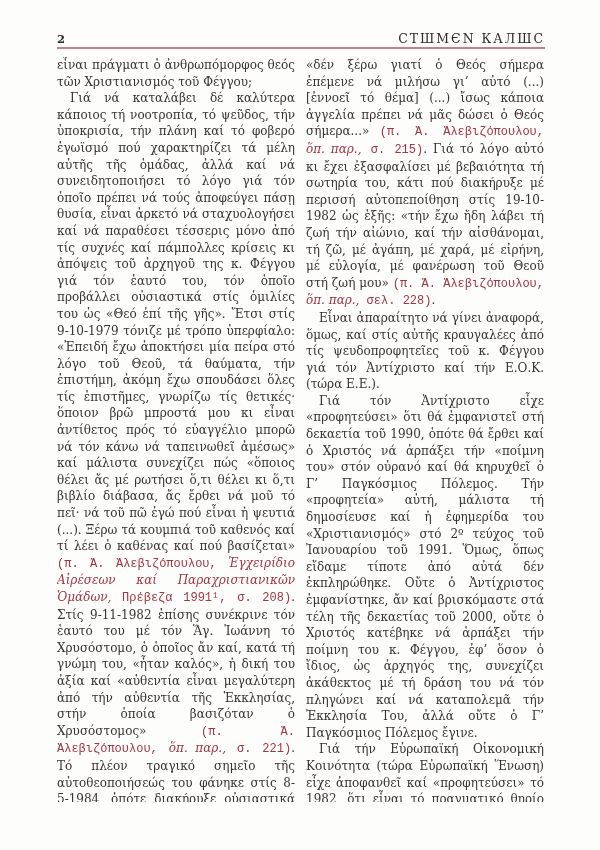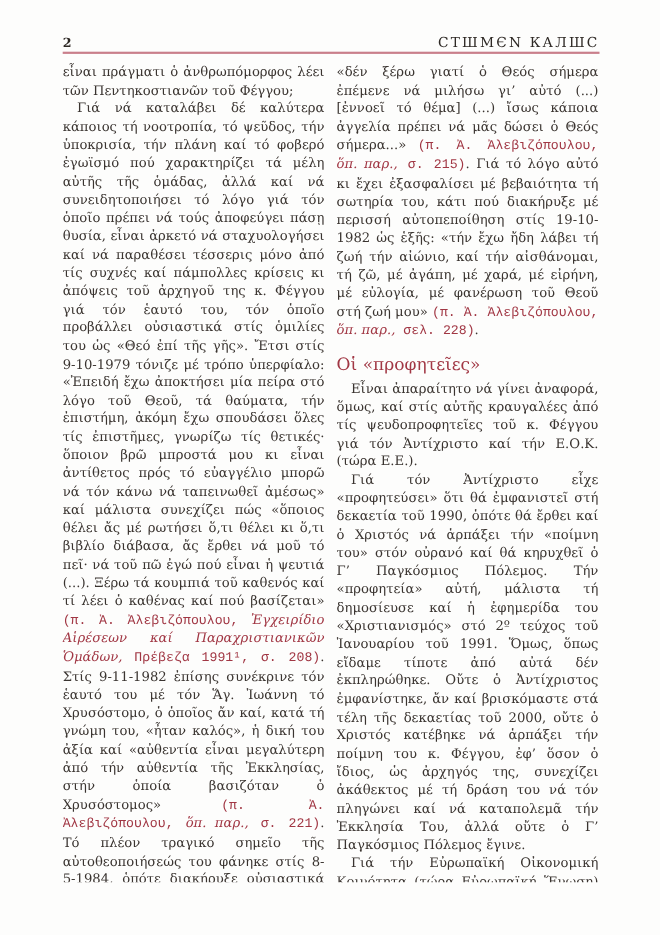--- a/index.html
+++ b/index.html
@@ -54,24 +54,23 @@
 <body>
 
 <div class="page">
   <div class="header">
     <span class="pagenum">2</span>
     <span class="masthead">СТШМЄN КАЛШС</span>
   </div>
   <div class="rule"></div>
   <div class="content">
     <div class="col" id="col-left">
-        <p class="para"><span class="p">εἶναι πράγματι ὁ ἀνθρωπόμορφος λέει τῶν Πεντηκοστιανῶν τοῦ Φέγγου;</span></p>
+        <p class="para"><span class="p">εἶναι πράγματι ὁ ἀνθρωπόμορφος θεός τῶν Χριστιανισμός τοῦ Φέγγου;</span></p>
         <p class="para indent"><span class="p">Γιά νά καταλάβει δέ καλύτερα κάποιος τή νοοτροπία, τό ψεῦδος, τήν ὑποκρισία, τήν πλάνη καί τό φοβερό ἐγωϊσμό πού χαρακτηρίζει τά μέλη αὐτῆς τῆς ὁμάδας, ἀλλά καί νά συνειδητοποιήσει τό λόγο γιά τόν ὁποῖο πρέπει νά τούς ἀποφεύγει πάσῃ θυσία, εἶναι ἀρκετό νά σταχυολογήσει καί νά παραθέσει τέσσερις μόνο ἀπό τίς συχνές καί πάμπολλες κρίσεις κι ἀπόψεις τοῦ ἀρχηγοῦ της κ. Φέγγου γιά τόν ἑαυτό του, τόν ὁποῖο προβάλλει οὐσιαστικά στίς ὁμιλίες του ὡς «Θεό ἐπί τῆς γῆς». Ἔτσι στίς 9-10-1979 τόνιζε μέ τρόπο ὑπερφίαλο: «Ἐπειδή ἔχω ἀποκτήσει μία πείρα στό λόγο τοῦ Θεοῦ, τά θαύματα, τήν ἐπιστήμη, ἀκόμη ἔχω σπουδάσει ὅλες τίς ἐπιστῆμες, γνωρίζω τίς θετικές· ὅποιον βρῶ μπροστά μου κι εἶναι ἀντίθετος πρός τό εὐαγγέλιο μπορῶ νά τόν κάνω νά ταπεινωθεῖ ἀμέσως» καί μάλιστα συνεχίζει πώς «ὅποιος θέλει ἄς μέ ρωτήσει ὅ,τι θέλει κι ὅ,τι βιβλίο διάβασα, ἄς ἔρθει νά μοῦ τό πεῖ· νά τοῦ πῶ ἐγώ πού εἶναι ἡ ψευτιά (...). Ξέρω τά κουμπιά τοῦ καθενός καί τί λέει ὁ καθένας καί πού βασίζεται» </span><span class="r">(π. Ἀ. Ἀλεβιζόπουλου, </span><span class="ri">Ἐγχειρίδιο Αἱρέσεων καί Παραχριστιανικῶν Ὁμάδων,</span><span class="r"> Πρέβεζα 1991¹, σ. 208)</span><span class="p">. Στίς 9-11-1982 ἐπίσης συνέκρινε τόν ἑαυτό του μέ τόν Ἅγ. Ἰωάννη τό Χρυσόστομο, ὁ ὁποῖος ἄν καί, κατά τή γνώμη του, «ἦταν καλός», ἡ δική του ἀξία καί «αὐθεντία εἶναι μεγαλύτερη ἀπό τήν αὐθεντία τῆς Ἐκκλησίας, στήν ὁποία βασιζόταν ὁ Χρυσόστομος» </span><span class="r">(π. Ἀ. Ἀλεβιζόπουλου, </span><span class="ri">ὅπ. παρ.,</span><span class="r"> σ. 221)</span><span class="p">. Τό πλέον τραγικό σημεῖο τῆς αὐτοθεοποιήσεώς του φάνηκε στίς 8-5-1984, ὁπότε διακήρυξε οὐσιαστικά ὅτι ἐπικοινωνεῖ ἄμεσα μέ τό «Θεό», μέ τόν ὁποῖο μάλιστα συζητοῦν ἐκτός τῶν ἄλλων καί τά θέματα μέ τά ὁποῖα θά ἀσχοληθεῖ στά κηρύγματά του, παρατηρώντας χαρακτηριστικά πώς</span></p>
       </div>
     <div class="col" id="col-right">
         <p class="para"><span class="p">«δέν ξέρω γιατί ὁ Θεός σήμερα ἐπέμενε νά μιλήσω γι’ αὐτό (...) [ἐννοεῖ τό θέμα] (...) ἴσως κάποια ἀγγελία πρέπει νά μᾶς δώσει ὁ Θεός σήμερα...» </span><span class="r">(π. Ἀ. Ἀλεβιζόπουλου, </span><span class="ri">ὅπ. παρ.,</span><span class="r"> σ. 215)</span><span class="p">. Γιά τό λόγο αὐτό κι ἔχει ἐξασφαλίσει μέ βεβαιότητα τή σωτηρία του, κάτι πού διακήρυξε μέ περισσή αὐτοπεποίθηση στίς 19-10-1982 ὡς ἑξῆς: «τήν ἔχω ἤδη λάβει τή ζωή τήν αἰώνιο, καί τήν αἰσθάνομαι, τή ζῶ, μέ ἀγάπη, μέ χαρά, μέ εἰρήνη, μέ εὐλογία, μέ φανέρωση τοῦ Θεοῦ στή ζωή μου» </span><span class="r">(π. Ἀ. Ἀλεβιζόπουλου, </span><span class="ri">ὅπ. παρ.,</span><span class="r"> σελ. 228)</span><span class="p">.</span></p>
-        <h2 class="section-heading">Οἱ «προφητεῖες»</h2>
         <p class="para indent"><span class="p">Εἶναι ἀπαραίτητο νά γίνει ἀναφορά, ὅμως, καί στίς αὐτῆς κραυγαλέες ἀπό τίς ψευδοπροφητεῖες τοῦ κ. Φέγγου γιά τόν Ἀντίχριστο καί τήν Ε.Ο.Κ. (τώρα Ε.Ε.).</span></p>
         <p class="para indent"><span class="p">Γιά τόν Ἀντίχριστο εἶχε «προφητεύσει» ὅτι θά ἐμφανιστεῖ στή δεκαετία τοῦ 1990, ὁπότε θά ἔρθει καί ὁ Χριστός νά ἁρπάξει τήν «ποίμνη του» στόν οὐρανό καί θά κηρυχθεῖ ὁ Γ’ Παγκόσμιος Πόλεμος. Τήν «προφητεία» αὐτή, μάλιστα τή δημοσίευσε καί ἡ ἐφημερίδα του «Χριστιανισμός» στό 2º τεύχος τοῦ Ἰανουαρίου τοῦ 1991. Ὅμως, ὅπως εἴδαμε τίποτε ἀπό αὐτά δέν ἐκπληρώθηκε. Οὔτε ὁ Ἀντίχριστος ἐμφανίστηκε, ἄν καί βρισκόμαστε στά τέλη τῆς δεκαετίας τοῦ 2000, οὔτε ὁ Χριστός κατέβηκε νά ἁρπάξει τήν ποίμνη του κ. Φέγγου, ἐφ’ ὅσον ὁ ἴδιος, ὡς ἀρχηγός της, συνεχίζει ἀκάθεκτος μέ τή δράση του νά τόν πληγώνει καί νά καταπολεμᾶ τήν Ἐκκλησία Του, ἀλλά οὔτε ὁ Γ’ Παγκόσμιος Πόλεμος ἔγινε.</span></p>
         <p class="para indent"><span class="p">Γιά τήν Εὐρωπαϊκή Οἰκονομική Κοινότητα (τώρα Εὐρωπαϊκή Ἕνωση) εἶχε ἀποφανθεῖ καί «προφητεύσει» τό 1982, ὅτι εἶναι τό πραγματικό θηρίο τῆς Ἀποκαλύψεως μέ τά δέκα κέρατα, καθώς τότε εἶχε μόνο δέκα κράτη - μέλη, τά ὁποῖα, ὅπως διακήρυττε, ποτέ δέν θά αὐξάνο-</span></p>
       </div>
   </div>
 </div>
 
 </body></html>

